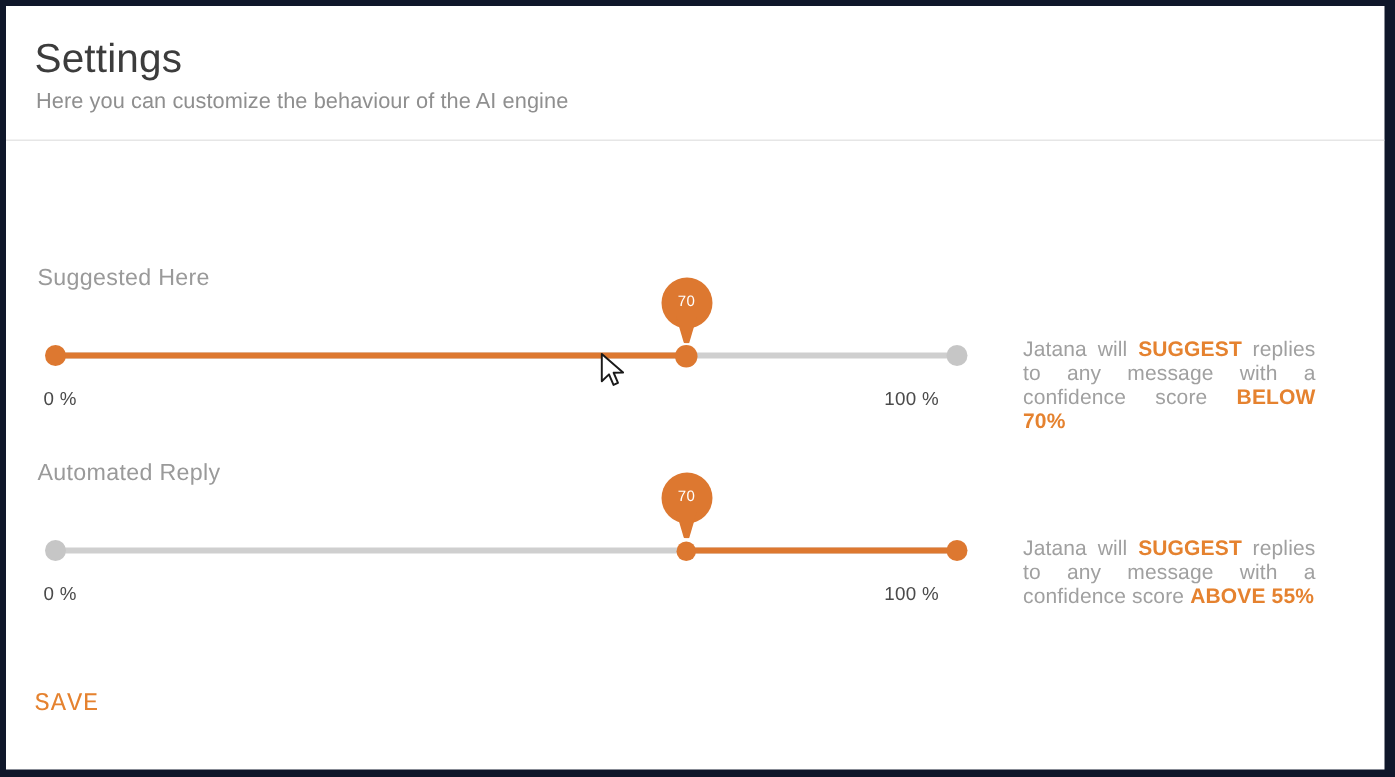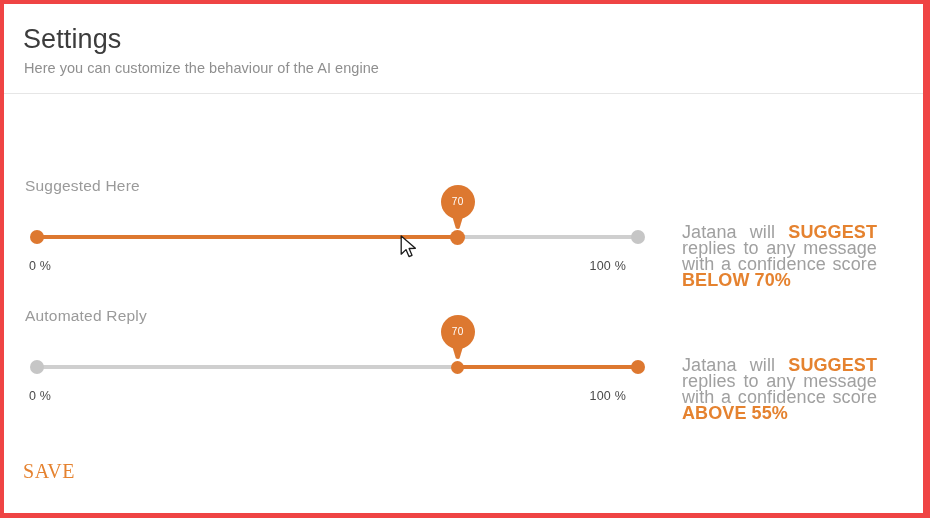--- a/index.html
+++ b/index.html
@@ -9,21 +9,21 @@
   }
   body {
     font-family: "Liberation Sans", sans-serif;
     -webkit-font-smoothing: antialiased;
   }
 
   #screen {
     position: relative;
     width: 930px;
     height: 518px;
-    background: #ef4444;
+    background: #0f172a;
     overflow: hidden;
   }
 
   
   .card {
     position: absolute;
     left: 4px;
     top: 4px;
     width: 919px;
     height: 509px;
@@ -195,47 +195,47 @@
     letter-spacing: 0.2px;
     line-height: 1;
   }
   .scale-min { left: 25px; }
   .scale-max { left: 622px; transform: translateX(-100%); }
 
   
   .desc {
     position: absolute;
     width: 195px;
-    font-size: 18px;
+    font-size: 14px;
     line-height: 16px;
     color: #a0a0a0;
     text-align: justify;
     letter-spacing: 0.1px;
   }
   .desc b {
     color: #e5822f;
     font-weight: 700;
   }
   #desc-suggested { left: 678px; top: 220px; }
   #desc-automated { left: 678px; top: 353px; }
 
   
   .save-button {
     position: absolute;
     left: 19px;
     top: 457px;
-    font-size: 20px;
+    font-size: 17px;
     color: #e5822f;
     letter-spacing: 0.6px;
     font-weight: 400;
     cursor: pointer;
     background: none;
     border: none;
     padding: 0;
-    font-family: Liberation Serif, serif;
+    font-family: Liberation Mono, monospace;
     line-height: 1;
   }
 
   
   .cursor {
     position: absolute;
     left: 396px;
     top: 231px;
     width: 20px;
     height: 26px;

